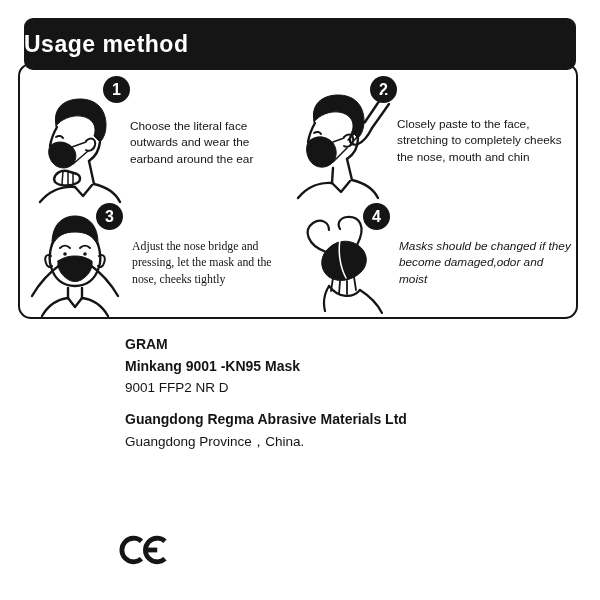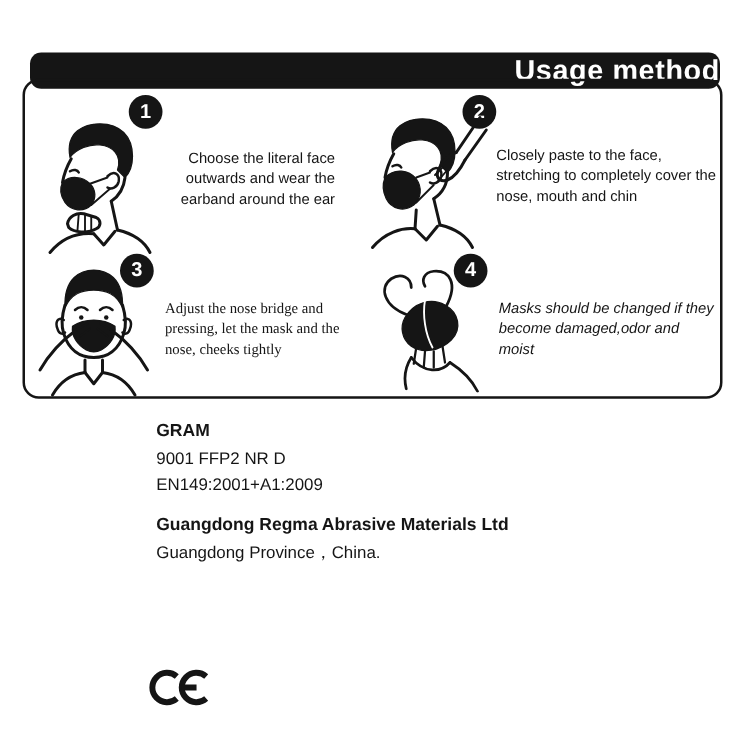--- a/index.html
+++ b/index.html
@@ -1,19 +1,19 @@
 <!DOCTYPE html>
 <html><head>
 <meta charset="utf-8">
 <style>
   html,body{margin:0;padding:0;background:#ffffff;}
   .page{position:relative;width:600px;height:600px;background:#fff;color:#151515;
         font-family:"Liberation Sans",sans-serif;overflow:hidden;}
-  .header-bar{position:absolute;left:24px;top:18px;width:552px;height:29px;background:#151515;
-        border-radius:9px;display:flex;align-items:center;justify-content:flex-end;margin-top:24px;}
+  .header-bar{position:absolute;left:24px;top:18px;width:552px;height:52px;background:#151515;
+        border-radius:9px;display:flex;align-items:center;justify-content:flex-start;}
   .header-title{color:#fff;font-size:23px;font-weight:bold;letter-spacing:.5px;}
   .instructions-box{position:absolute;left:18px;top:63px;width:560px;height:256px;
         border:2.6px solid #151515;border-radius:13px;box-sizing:border-box;}
   .badge{position:absolute;width:27px;height:27px;border-radius:50%;background:#151515;color:#fff;
         display:flex;align-items:center;justify-content:center;font-size:16px;font-weight:bold;}
   .step-text{position:absolute;font-size:11.8px;line-height:1.38;color:#151515;}
   .illus{position:absolute;}
   .product-info{position:absolute;left:125px;top:337px;}
   .product-info p{margin:0 0 6.5px 0;font-size:13.5px;line-height:15px;}
   .product-info p.b{font-weight:bold;font-size:14px;}
@@ -29,22 +29,22 @@
     <span class="header-title">Usage method</span>
   </div>
 
   <div class="instructions-box"></div>
 
   <div class="badge" style="left:103px;top:76px;">1</div>
   <div class="badge" style="left:370px;top:76px;">2</div>
   <div class="badge" style="left:96px;top:203px;">3</div>
   <div class="badge" style="left:363px;top:203px;">4</div>
 
-  <div class="step-text" style="left:130px;top:118px;width:138px;text-align:right;">Choose the literal face outwards and wear the earband around the ear</div>
-  <div class="step-text" style="left:397px;top:116px;width:183px;">Closely paste to the face, stretching to completely cover the nose, mouth and chin</div>
+  <div class="step-text" style="left:130px;top:118px;width:138px;">Choose the literal face outwards and wear the earband around the ear</div>
+  <div class="step-text" style="left:397px;top:116px;width:183px;">Closely paste to the face, stretching to completely cheeks the nose, mouth and chin</div>
   <div class="step-text" style="left:132px;top:238px;width:158px;font-family:Liberation Serif, serif;">Adjust the nose bridge and pressing, let the mask and the nose, cheeks tightly</div>
   <div class="step-text" style="left:399px;top:238px;width:172px;font-style:italic;">Masks should be changed if they become damaged,odor and moist</div>
 
   <svg class="illus" style="left:28px;top:92px;" width="100" height="112" viewBox="0 0 100 112">
     <g fill="none" stroke="#151515" stroke-width="2.4" stroke-linecap="round" stroke-linejoin="round">
       <path d="M28 34 C24 13 40 7 52 7 C68 7 78 17 78 33 C78 40 76 46 72 50 L66 44 C70 32 62 25 52 24 C44 23 33 27 28 34 Z" fill="#151515" stroke-width="1"></path>
       <path d="M29 35 C25 42 23 48 22 54"></path>
       <path d="M72 50 C71 59 67 65 61 69"></path>
       <path d="M28 45 C31 43 34 44 35 46" stroke-width="2"></path>
       <path d="M58 49 C63 44 68 47 67 53 C66 58 61 60 58 58" stroke-width="2"></path>
@@ -101,22 +101,22 @@
       <path d="M31 42 C38 30 52 26 63 32 C74 38 77 51 68 60 C59 69 45 71 36 65 C28 59 27 49 31 42 Z" fill="#151515" stroke-width="1"></path>
       <path d="M47 28 C45 40 47 55 53 66" stroke="#ffffff" stroke-width="1.5"></path>
       <path d="M40 66 L38 79 M47 69 L46 82 M54 69 L54 82 M61 65 L63 78" stroke-width="1.8"></path>
       <path d="M36 74 C46 87 60 86 67 78"></path>
       <path d="M67 78 C78 85 85 93 89 101 M36 74 C31 82 30 91 32 99"></path>
     </g>
   </svg>
 
   <div class="product-info">
     <p class="b">GRAM</p>
+    <p class="b">Minkang 9001 -KN95 Mask</p>
     <p>9001 FFP2 NR D</p>
-    <p>EN149:2001+A1:2009</p>
     <p class="b gap">Guangdong Regma Abrasive Materials Ltd</p>
     <p>Guangdong Province，China.</p>
   </div>
 
   <svg class="ce" width="50" height="34" viewBox="0 0 68 46" role="img" aria-label="CE">
     <g fill="none" stroke="#151515" stroke-width="6.5">
       <path d="M30.5 11 A16 16 0 1 0 30.5 35"></path>
       <path d="M62.5 11 A16 16 0 1 0 62.5 35"></path>
       <path d="M35.5 23 L52 23"></path>
     </g>

